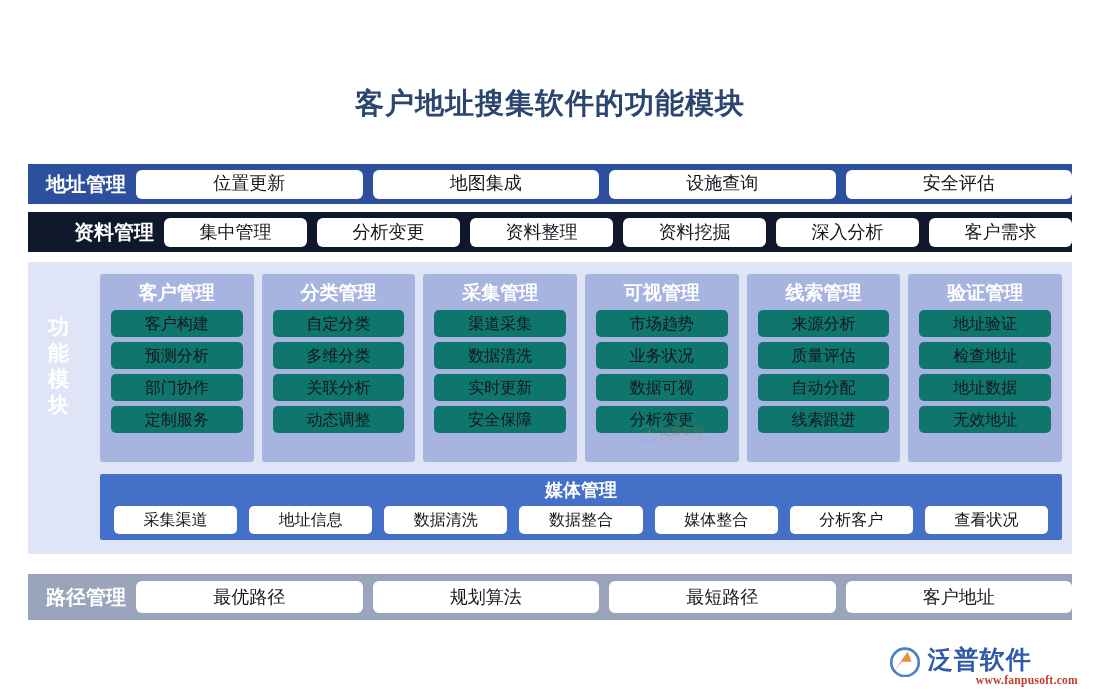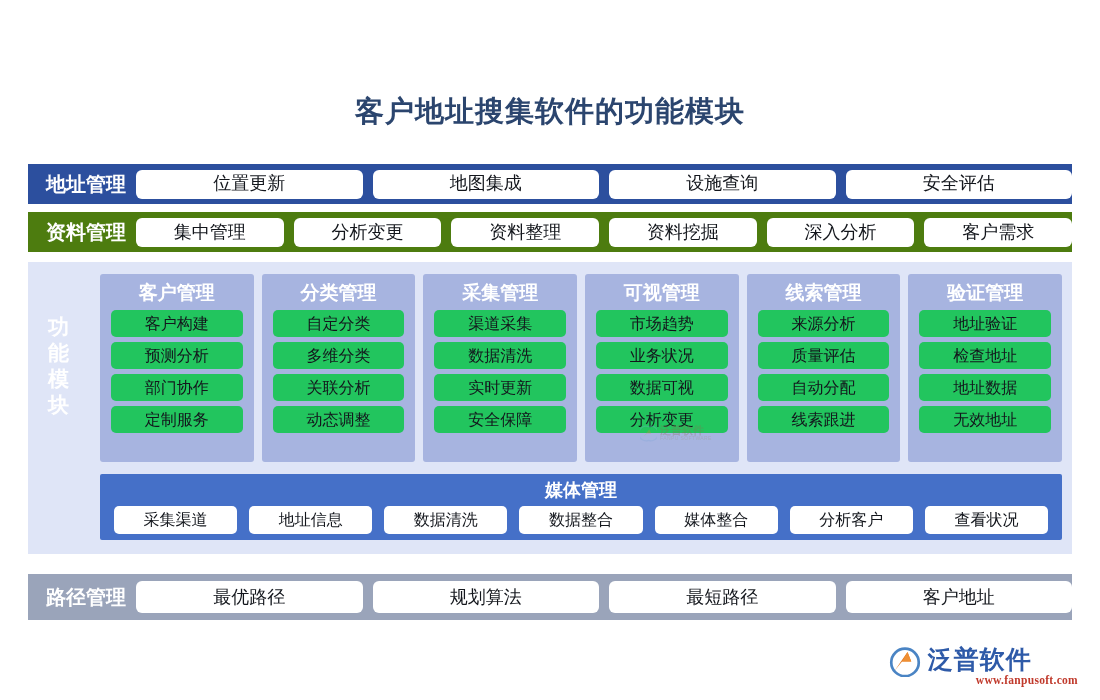--- a/index.html
+++ b/index.html
@@ -8,21 +8,21 @@
     width:1100px;height:700px;
     background:#ffffff;
     font-family:"Liberation Sans","DejaVu Sans",sans-serif;
     overflow:hidden;
     position:relative;
   }
   .page{position:relative;width:1100px;height:700px;}
 
   
   .title{
-    position:absolute;left:0;top:92px;width:1100px;
+    position:absolute;left:0;top:84px;width:1100px;
     text-align:center;
     font-size:29px;font-weight:bold;
     color:#2b456e;
     letter-spacing:1px;
   }
 
   
   .bar{
     position:absolute;left:28px;width:1044px;
     display:flex;align-items:center;
@@ -56,21 +56,21 @@
     white-space:nowrap;
     overflow:hidden;
   }
 
   
   #row-address{top:164px;height:40px;background:#2c4f9e;font-family:Liberation Mono, monospace;}
   #row-address .bar-label{font-size:20px;}
   #row-address .pill{height:29px;line-height:29px;font-size:18px;}
 
   
-  #row-data{top:212px;height:40px;background:#4d7c0f;}
+  #row-data{top:212px;height:40px;background:#0f172a;padding-left:28px;}
   #row-data .bar-label{font-size:20px;}
   #row-data .pill{height:29px;line-height:29px;font-size:18px;}
 
   
   .panel{
     position:absolute;left:28px;top:262px;
     width:1044px;height:292px;
     background:#dfe5f7;
     box-sizing:border-box;
   }
@@ -103,21 +103,21 @@
   .col-title{
     color:#ffffff;
     font-weight:bold;
     font-size:19px;
     text-align:center;
     line-height:26px;
     margin-bottom:4px;
     white-space:nowrap;
   }
   .col-item{
-    background:#22c55e;
+    background:#0f766e;
     border-radius:5px;
     color:#13161c;
     font-size:16px;
     text-align:center;
     line-height:27px;
     height:27px;
     margin-bottom:5px;
     white-space:nowrap;
   }
   .col-item:last-child{margin-bottom:0;}

